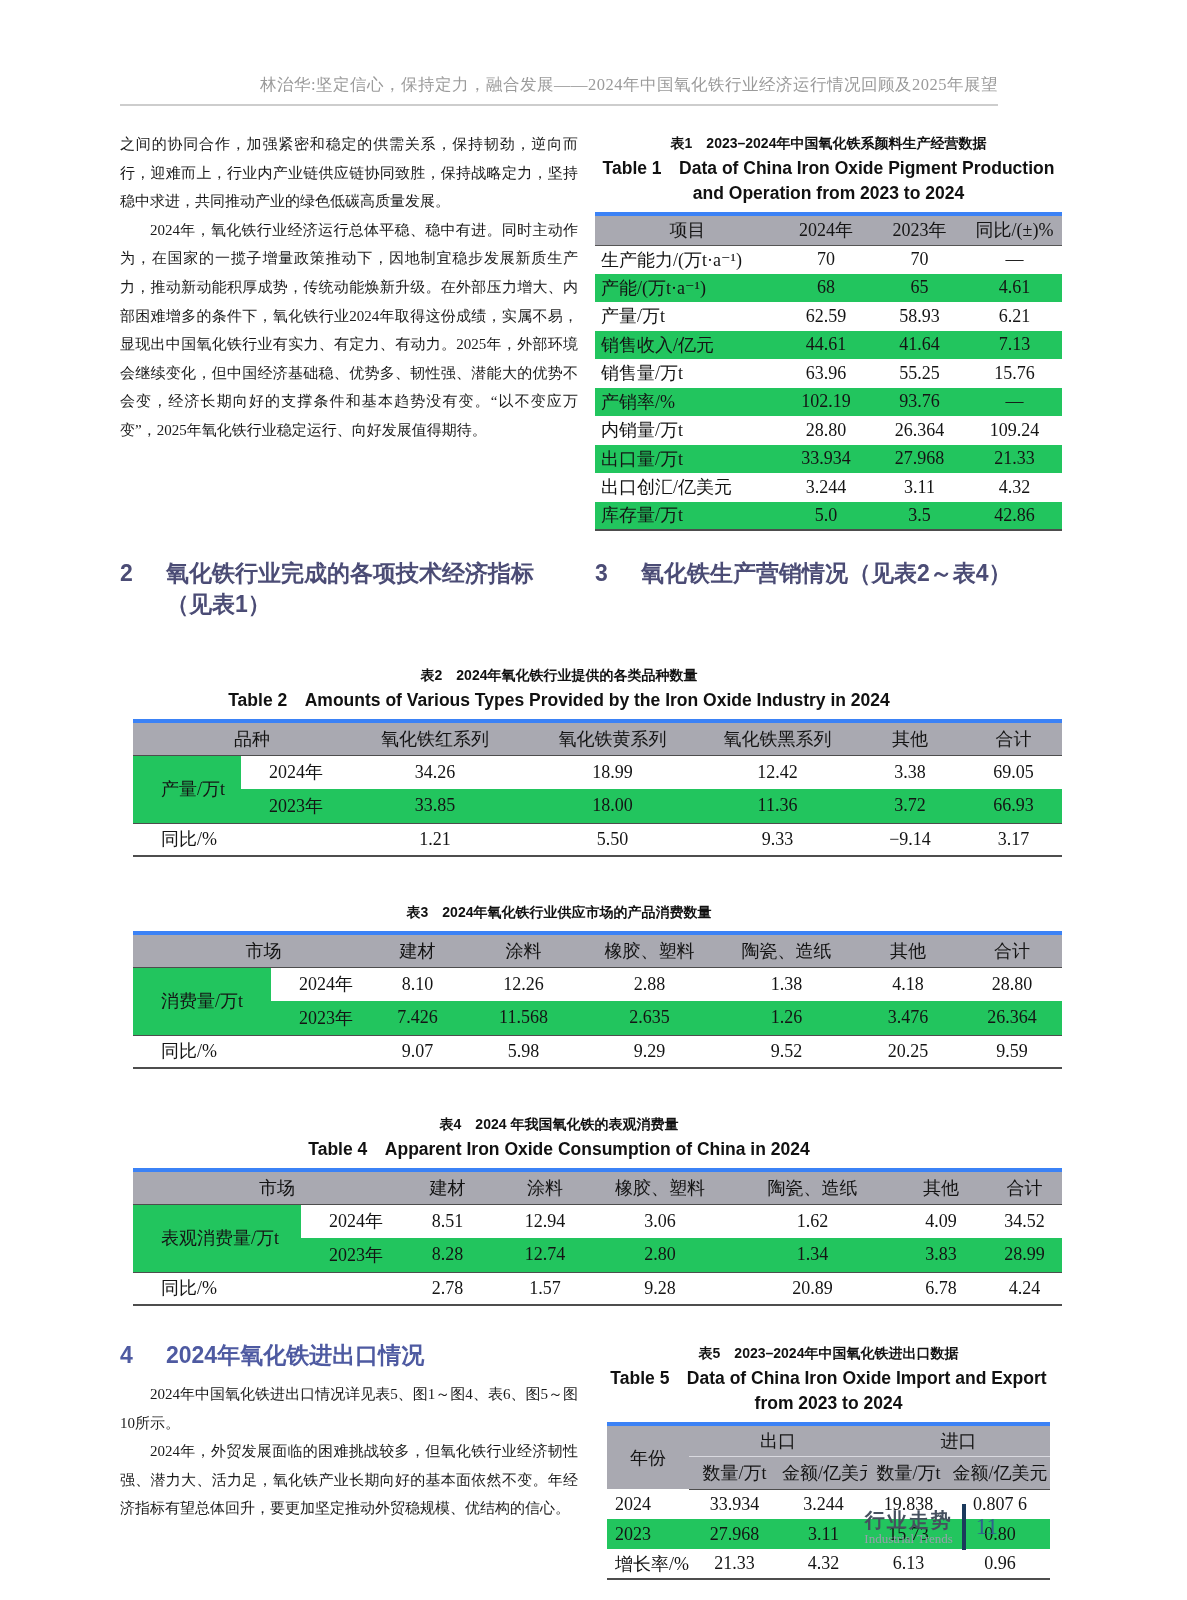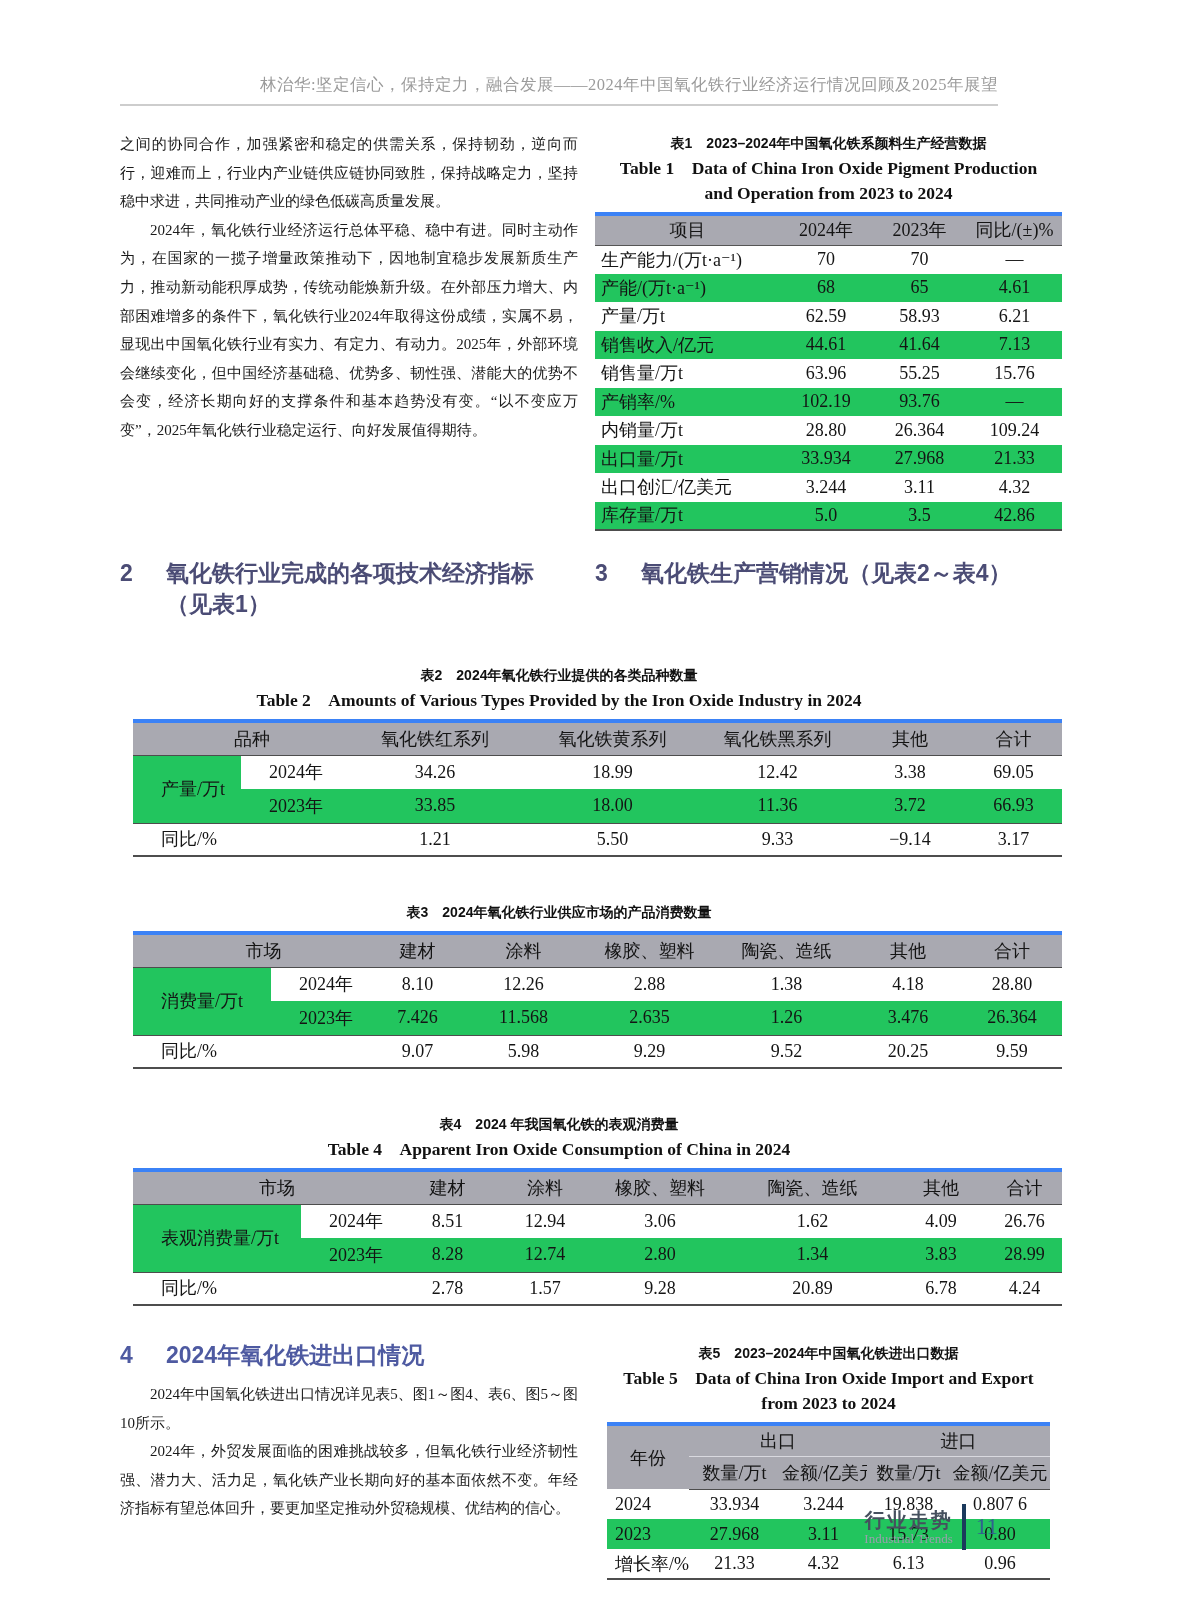--- a/index.html
+++ b/index.html
@@ -9,21 +9,21 @@
   .running-head{padding-top:74px;text-align:right;font-size:16.5px;color:#9b9b9b;letter-spacing:.5px;}
   .head-rule{height:2px;background:#cdcdcd;margin-top:8px;}
   .cols{display:flex;}
   .col-l{width:458px;margin-right:17px;flex:none;}
   .col-r{width:467px;flex:none;}
   .top-cols{margin-top:24px;}
   .body-p{font-size:15px;line-height:28.6px;text-align:justify;margin:0;text-indent:2em;}
   .noindent{text-indent:0;}
   
   .tt-cn{font-family:"Liberation Sans","DejaVu Sans",sans-serif;font-weight:bold;font-size:14px;text-align:center;line-height:26px;color:#111;}
-  .tt-en{font-family:Liberation Serif, serif;font-weight:bold;font-size:17.5px;text-align:center;line-height:25px;color:#111;}
+  .tt-en{font-family:Liberation Sans, sans-serif;font-weight:bold;font-size:17.5px;text-align:center;line-height:25px;color:#111;}
   
   table.tbl{border-collapse:collapse;table-layout:fixed;border-top:4px solid #3b82f6;border-bottom:2px solid #4d4d4d;margin-top:6px;}
   .tbl th,.tbl td{font-weight:normal;font-size:18px;text-align:center;padding:0 2px;white-space:nowrap;overflow:hidden;color:#141414;}
   .bg-hd{background:#a9a9b1;}
   .g{background:#22c55e;}
   
   .t1{width:467px;}
   .t1 tr{height:28.5px;}
   .t1 tr.hd{height:31px;}
   .t1 tr.hd th{border-bottom:1px solid #555;}
@@ -305,21 +305,21 @@
             <th>合计</th>
           </tr>
       <tr class="yrrow">
             <td class="lbl g" rowspan="2">表观消费量/万t</td>
             <td class="yr">2024年</td>
             <td>8.51</td>
             <td>12.94</td>
             <td>3.06</td>
             <td>1.62</td>
             <td>4.09</td>
-            <td>26.76</td>
+            <td>34.52</td>
           </tr>
       <tr class="yrrow g">
             <td class="yr">2023年</td>
             <td>8.28</td>
             <td>12.74</td>
             <td>2.80</td>
             <td>1.34</td>
             <td>3.83</td>
             <td>28.99</td>
           </tr>

